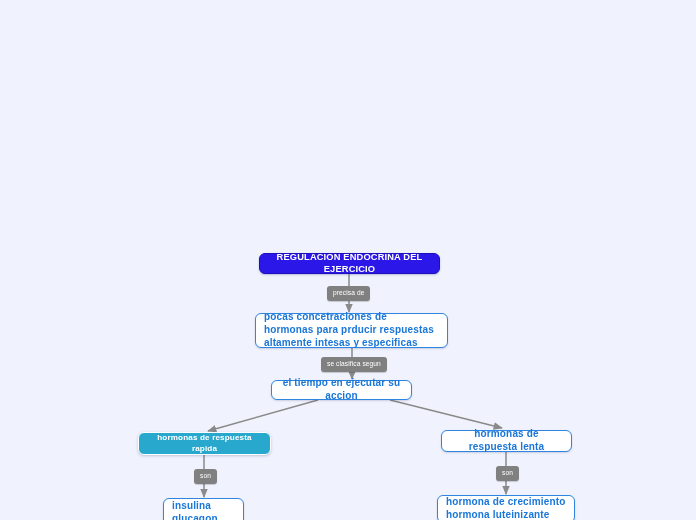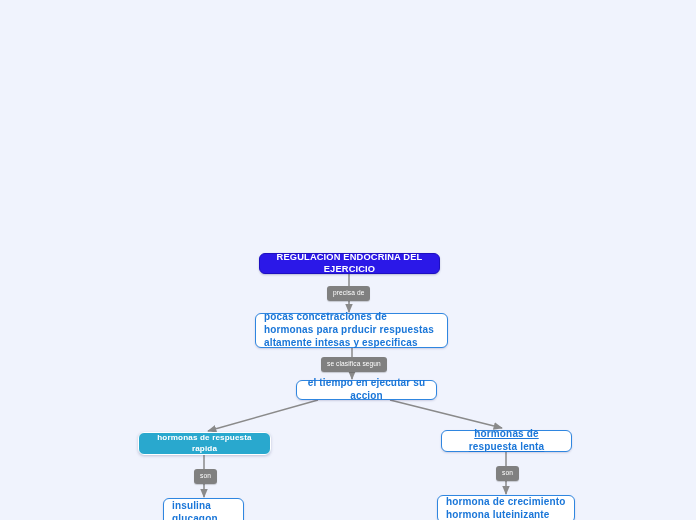--- a/index.html
+++ b/index.html
@@ -125,29 +125,29 @@
   </div>
 
   <div class="node outline" style="left:255px; top:313px; width:193px; height:35px;">
     <span class="nlabel">pocas concetraciones de hormonas para prducir respuestas altamente intesas y especificas</span>
   </div>
 
   <div class="edge-label" style="left:321px; top:357px;">
     <span>se clasifica segun</span>
   </div>
 
-  <div class="node outline center" style="left:296px; top:380px; width:141px; height:20px;">
+  <div class="node outline center" style="left:271px; top:380px; width:141px; height:20px;">
     <span class="nlabel">el tiempo en ejecutar su accion</span>
   </div>
 
   <div class="node teal" style="left:138px; top:432px; width:133px; height:23px;">
     <span class="nlabel">hormonas de respuesta rapida</span>
   </div>
 
-  <div class="node outline center" style="left:441px; top:430px; width:131px; height:22px;text-decoration:underline;">
+  <div class="node outline center" style="left:441px; top:430px; width:131px; height:22px;">
     <span class="nlabel">hormonas de respuesta lenta</span>
   </div>
 
   <div class="edge-label" style="left:194px; top:469px;">
     <span>son</span>
   </div>
 
   <div class="edge-label" style="left:496px; top:466px;">
     <span>son</span>
   </div>

